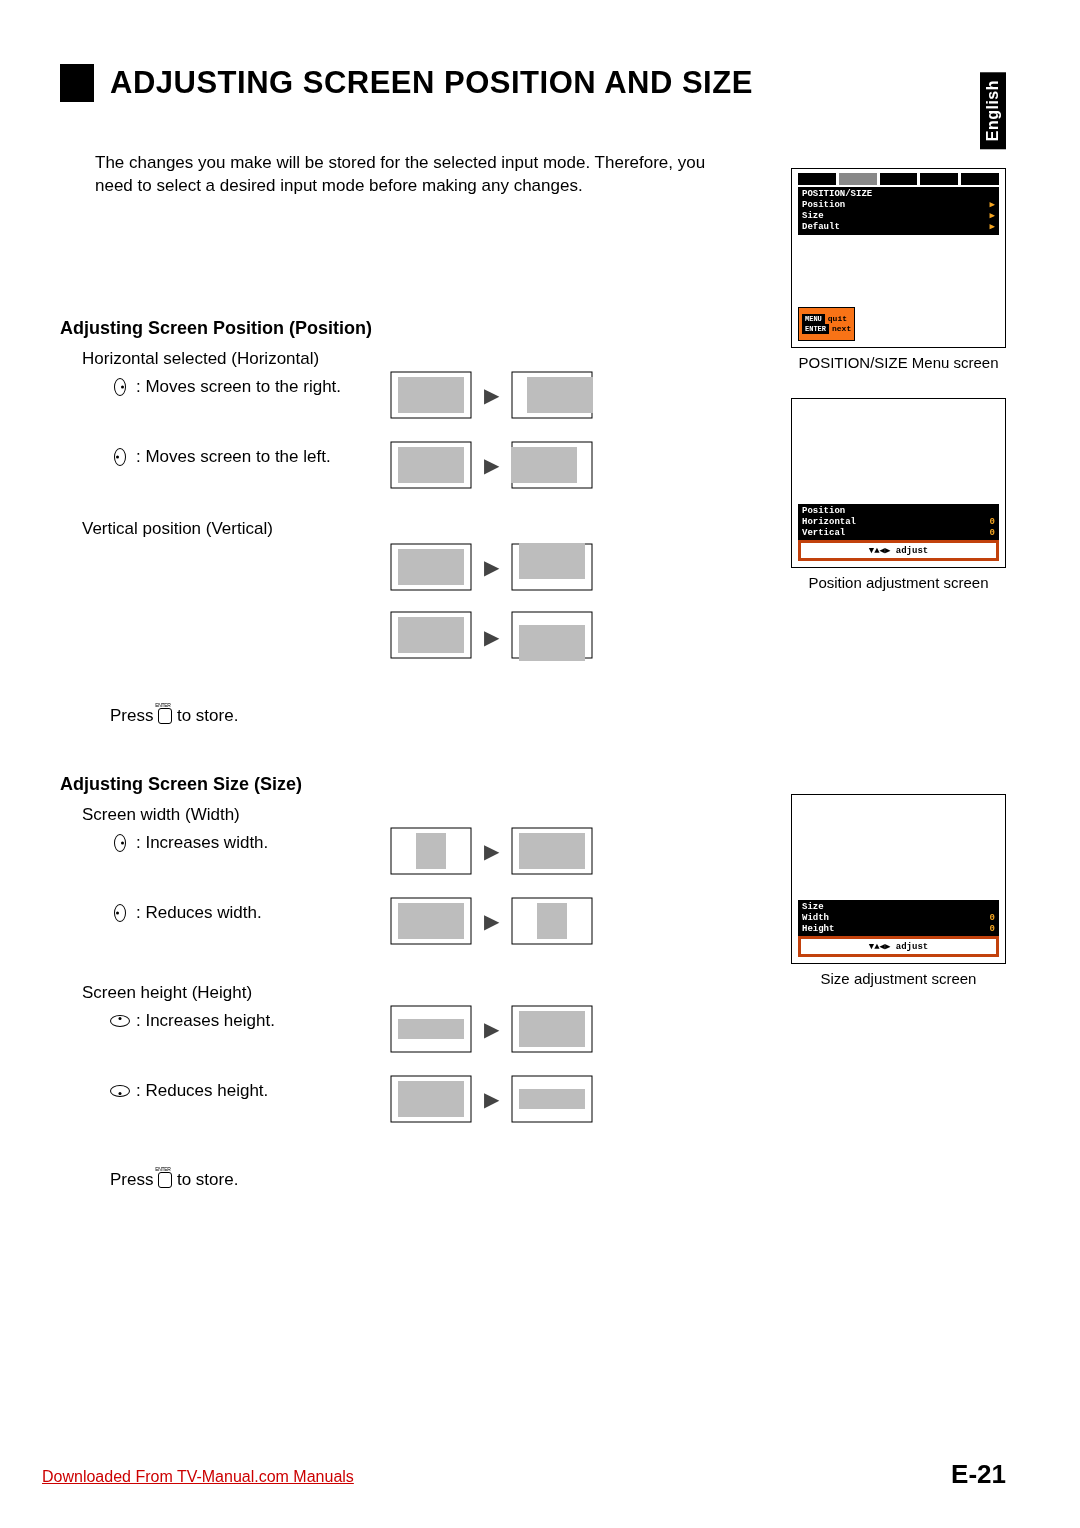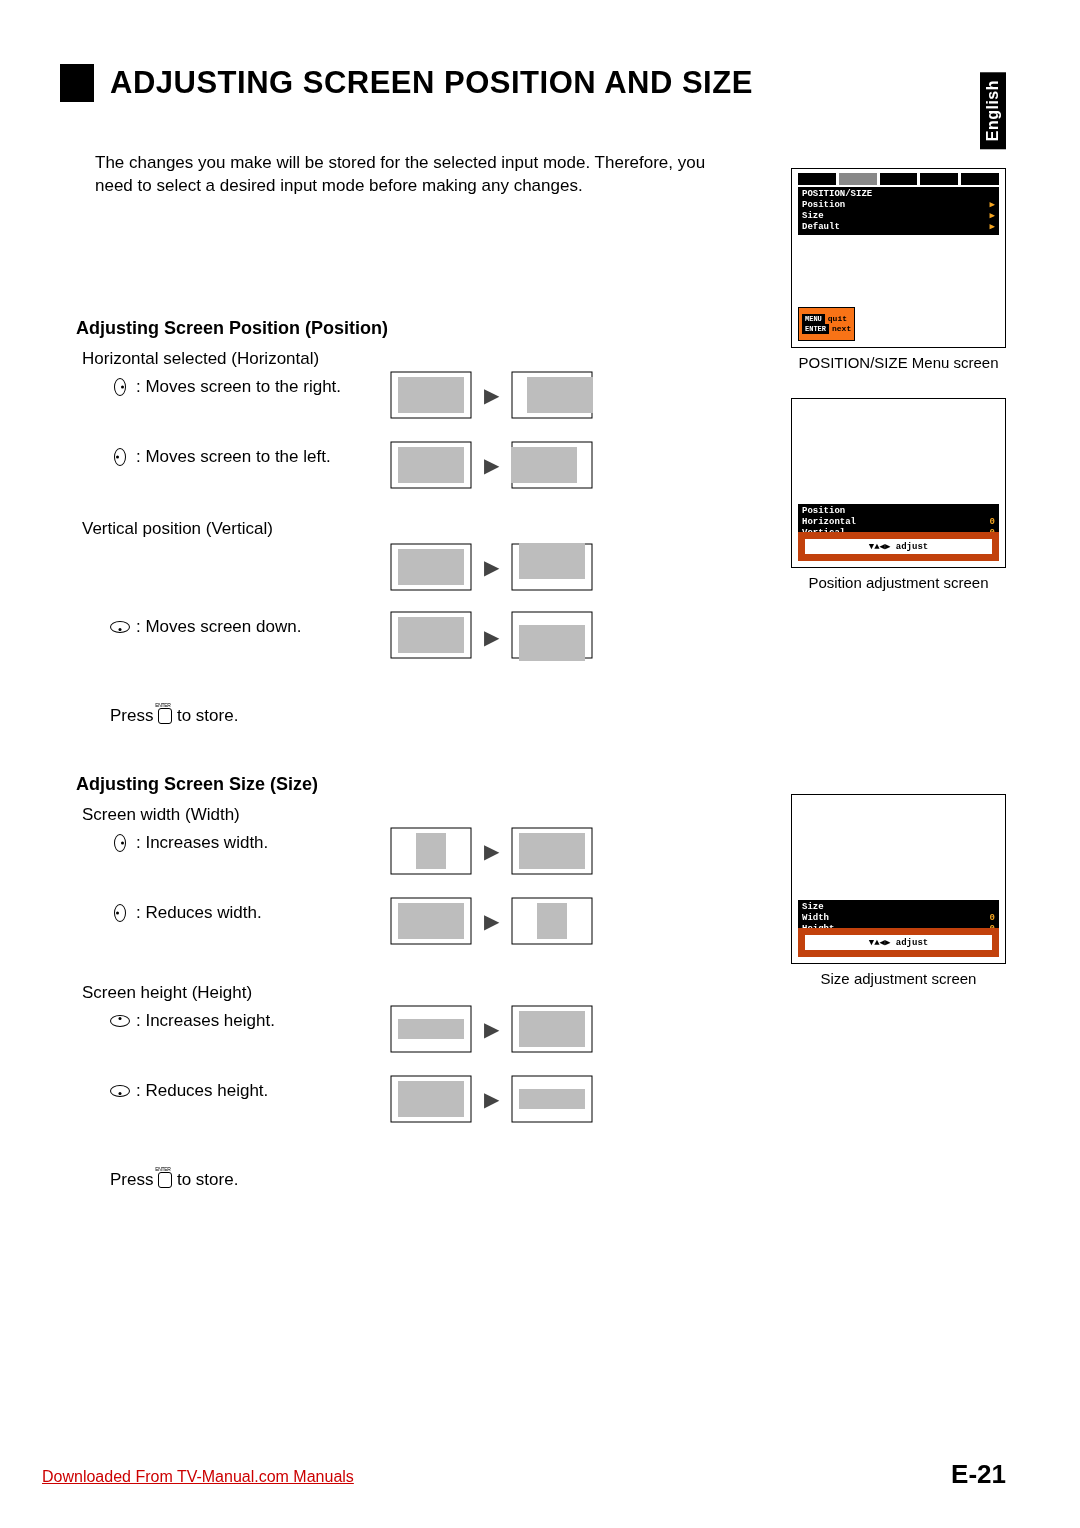--- a/index.html
+++ b/index.html
@@ -52,21 +52,21 @@
     margin-left: 35px;
     margin-right: 290px;
     margin-top: 50px;
     line-height: 1.35;
   }
   .intro p { margin-bottom: 12px; }
 
   .section-heading {
     font-weight: 700;
     font-size: 18px;
-    margin-left: 16px;
+    margin-left: 0;
     margin-top: 40px;
     margin-bottom: 10px;
   }
   .subline {
     margin-left: 22px;
     margin-top: 8px;
     margin-bottom: 6px;
   }
 
   .action-block {
@@ -201,21 +201,21 @@
   .osd-tabs .tab.active { background:#888; }
 
   .osd-sub {
     top: auto;
     bottom: 26px;
   }
   .osd-adjust {
     position:absolute;
     left:6px; right:6px;
     bottom:6px;
-    border:7px solid #c2410c;
+    border:3px solid #c2410c;
     font-family:"Courier New",monospace;
     font-size:9px;
     padding:2px 4px;
     text-align:center;
     background:#fff;
   }
 
   .footer-left {
     position: absolute;
     left: 42px;
@@ -307,28 +307,20 @@
           </svg>
         <span class="arrow">▶</span>
         <svg class="diag" width="82" height="52">
             <rect x="1" y="3" width="80" height="46" fill="none" stroke="#000"></rect>
             <rect x="8" y="2" width="66" height="36" fill="#bdbdbd"></rect>
           </svg>
       </div>
     </div>
 
     <div class="action-block">
-      <div class="action-label">
-        <span class="icon-btn">
-            <span class="icon-oval">
-              <span class="dot b"></span>
-            </span>
-          </span>
-        <span>: Moves screen down.</span>
-      </div>
       <div class="diagram-set">
         <svg class="diag" width="82" height="52">
             <rect x="1" y="1" width="80" height="46" fill="none" stroke="#000"></rect>
             <rect x="8" y="6" width="66" height="36" fill="#bdbdbd"></rect>
           </svg>
         <span class="arrow">▶</span>
         <svg class="diag" width="82" height="52">
             <rect x="1" y="1" width="80" height="46" fill="none" stroke="#000"></rect>
             <rect x="8" y="14" width="66" height="36" fill="#bdbdbd"></rect>
           </svg>

